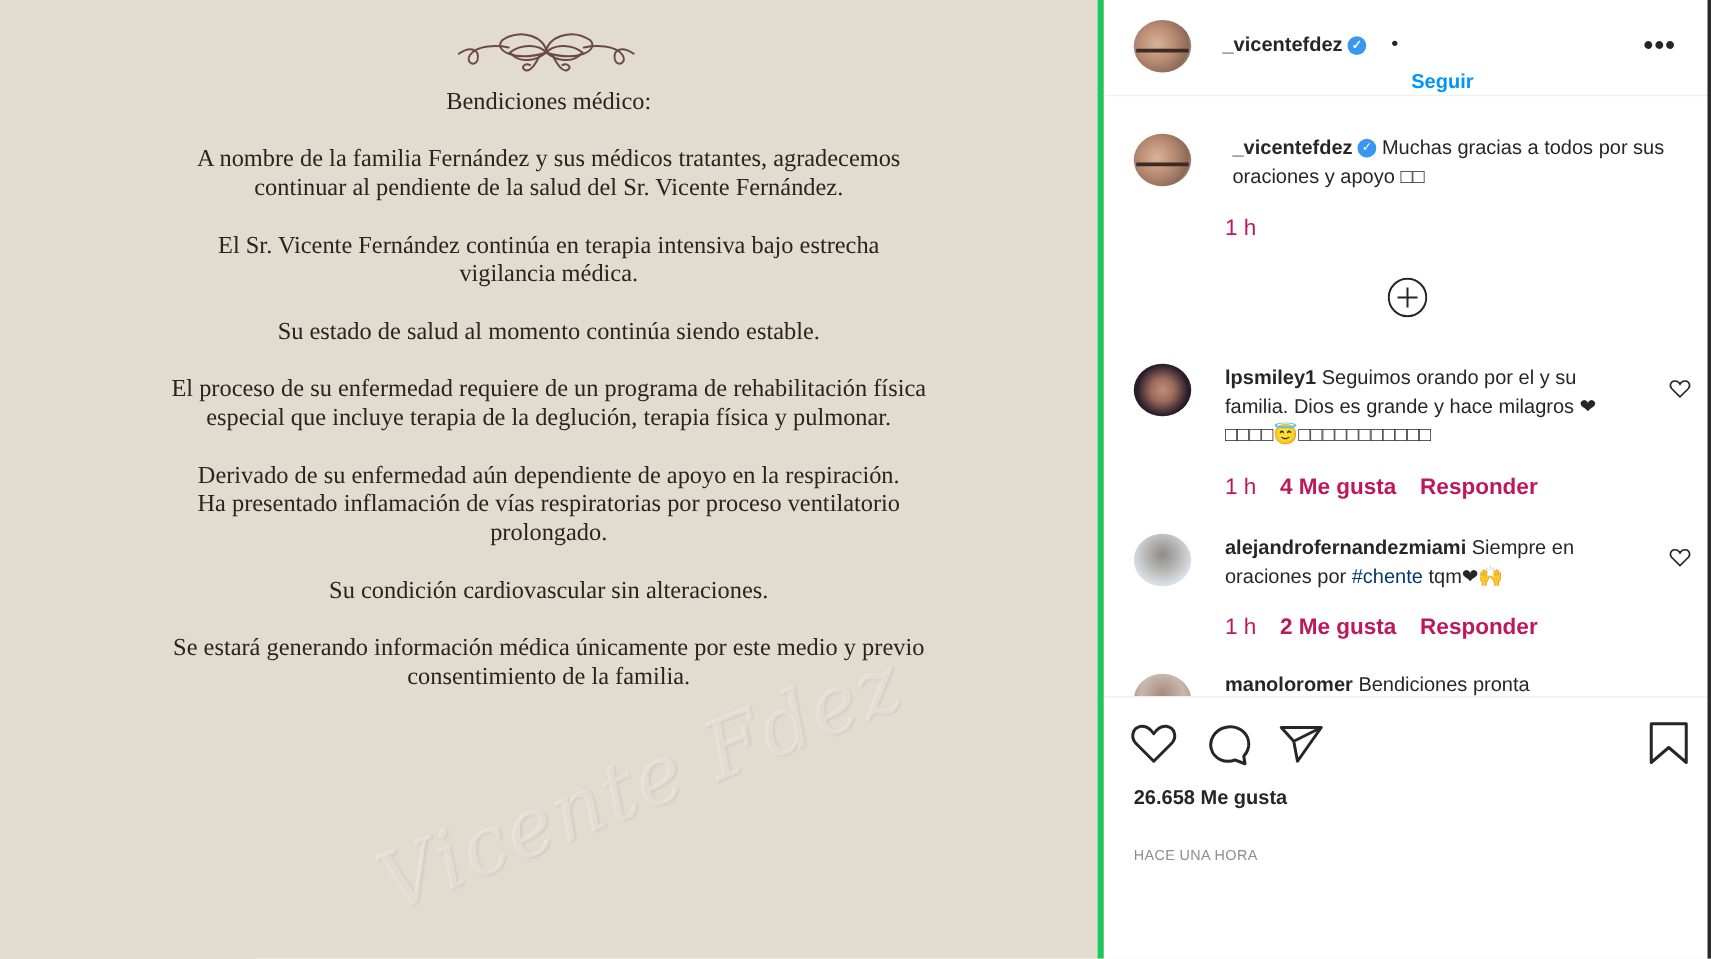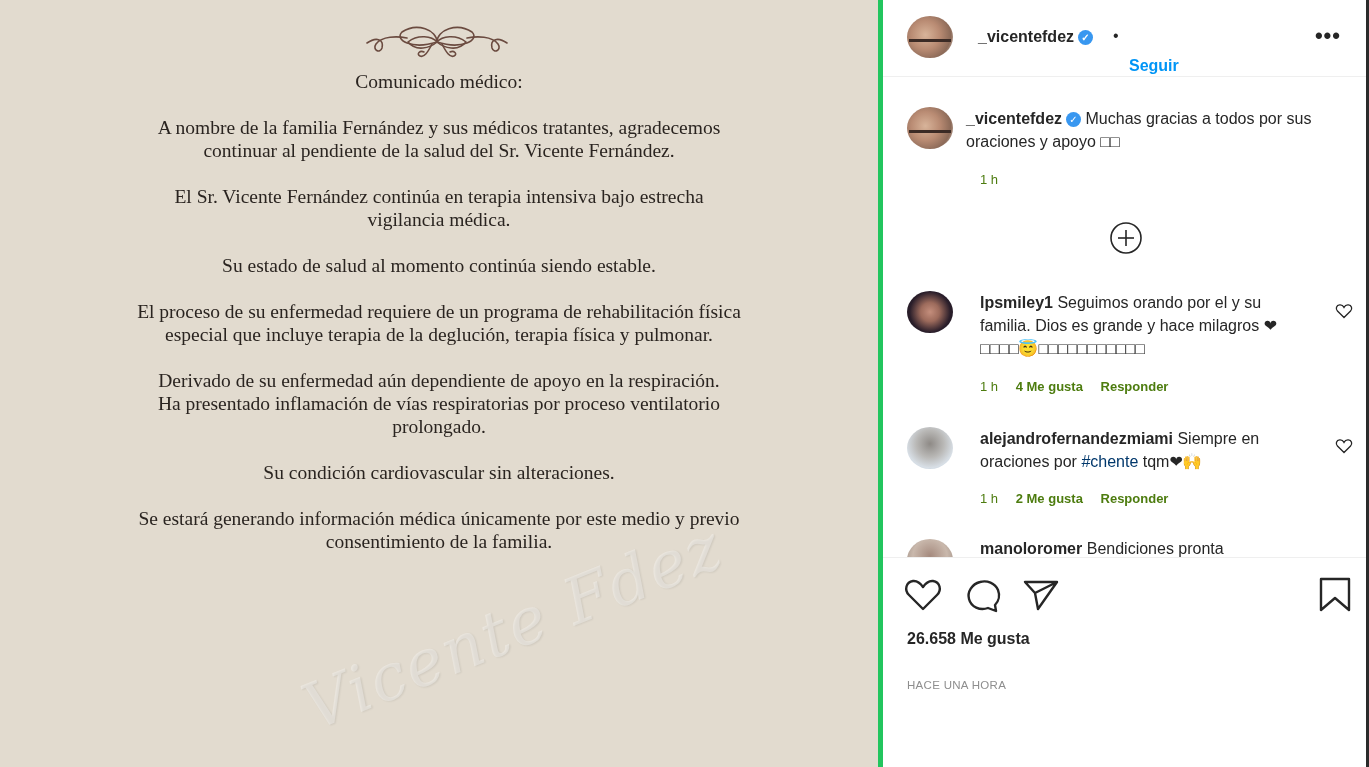--- a/index.html
+++ b/index.html
@@ -17,21 +17,21 @@
   .av-main { background:radial-gradient(circle at 40% 45%, #d8b49a 0%, #b98b73 40%, #8c6a58 70%, #e9e2dc 100%); }
   .av-main::after { content:""; position:absolute; left:2px; right:2px; top:55%; height:3px; background:#3b2a25; }
   .username { position:absolute; font-weight:bold; font-size:16px; color:#262626; }
   .verified { display:inline-block; width:15px; height:15px; border-radius:50%; background:#3897f0; color:#fff; font-size:10px; line-height:15px; text-align:center; vertical-align:middle; margin-left:4px; }
   .follow { position:absolute; color:#0095f6; font-weight:bold; font-size:16px;margin-top:30px; }
   .dot { position:absolute; color:#262626; font-size:16px; }
   .more { position:absolute; right:30px; top:26px; font-size:22px; letter-spacing:1px; color:#262626; line-height:20px; font-weight:bold; }
   .comments { position:absolute; left:0; top:77px; width:488px; height:480px; overflow:hidden; }
   .c-text { position:absolute; font-size:16px; line-height:23px; color:#262626; }
   .c-text b { font-weight:bold; }
-  .meta { position:absolute; font-size:13px; color:#4d7c0f; }
+  .meta { position:absolute; font-size:18px; color:#be185d; }
   .meta span { margin-right:14px; font-weight:bold; }
   .meta .time { font-weight:normal; }
   .heart-small { position:absolute; right:18px; width:18px; height:16px; }
   .hashtag { color:#00376b; }
   .load-more { position:absolute; left:227px; top:145px; width:32px; height:32px; }
   .actions { position:absolute; left:0; top:557px; width:488px; height:140px; border-top:1px solid #efefef; }
   .act-icon { position:absolute; top:18px; width:40px; height:38px; }
   .likes { position:absolute; left:24px; top:72px; font-weight:bold; font-size:16px; color:#262626; }
   .timestamp { position:absolute; left:24px; top:105px; font-size:11.5px; color:#8e8e8e; letter-spacing:0.3px;margin-top:16px; }
   .composer { position:absolute; left:0; top:698px; width:488px; height:69px; border-top:1px solid #efefef; }
@@ -48,21 +48,21 @@
     <g fill="none" stroke="#6b4b40" stroke-width="1.6" stroke-linecap="round">
       <path d="M5 25 C 15 18, 22 22, 20 30 C 18 36, 10 32, 14 26 C 20 18, 35 18, 45 20"></path>
       <path d="M145 25 C 135 18, 128 22, 130 30 C 132 36, 140 32, 136 26 C 130 18, 115 18, 105 20"></path>
       <path d="M40 14 C 55 4, 75 12, 75 24 C 75 12, 95 4, 110 14 C 118 22, 100 32, 75 24 C 50 32, 32 22, 40 14 Z"></path>
       <path d="M46 24 C 56 16, 70 18, 75 24 C 80 18, 94 16, 104 24 C 96 34, 82 30, 75 24 C 68 30, 54 34, 46 24 Z"></path>
       <path d="M70 26 C 66 34, 62 40, 58 38 C 54 36, 58 32, 62 34"></path>
       <path d="M80 26 C 84 34, 88 40, 92 38 C 96 36, 92 32, 88 34"></path>
     </g>
   </svg>
   <div class="doc">
-    <p class="title">Comunicado médico:</p>
+    <p class="title">Bendiciones médico:</p>
     <p style="white-space:pre-line">A nombre de la familia Fernández y sus médicos tratantes, agradecemos
 continuar al pendiente de la salud del Sr. Vicente Fernández.</p>
     <p style="white-space:pre-line">El Sr. Vicente Fernández continúa en terapia intensiva bajo estrecha
 vigilancia médica.</p>
     <p style="white-space:pre-line">Su estado de salud al momento continúa siendo estable.</p>
     <p style="white-space:pre-line">El proceso de su enfermedad requiere de un programa de rehabilitación física
 especial que incluye terapia de la deglución, terapia física y pulmonar.</p>
     <p style="white-space:pre-line">Derivado de su enfermedad aún dependiente de apoyo en la respiración.
 Ha presentado inflamación de vías respiratorias por proceso ventilatorio
 prolongado.</p>
@@ -81,21 +81,21 @@
     </div>
     <span class="dot" style="left:230px; top:27px;">•</span>
     <span class="follow" style="left:246px; top:27px;">Seguir</span>
     <span class="more">•••</span>
   </div>
 
   <div class="comments">
 
     <div>
       <div class="avatar av-main" style="left:24px; top:30px; width:46px; height:42px;"></div>
-      <div class="c-text" style="left:83px; top:30px; width:360px;">
+      <div class="c-text" style="left:103px; top:30px; width:360px;">
         <b>_vicentefdez</b><span class="verified">✓</span>
         <span>Muchas gracias a todos por sus oraciones y apoyo □□</span>
       </div>
       <div class="meta" style="left:97px; top:95px;">
         <span class="time">1 h</span>
       </div>
     </div>
 
     <svg class="load-more" viewBox="0 0 32 32">
       <circle cx="16" cy="16" r="15" fill="none" stroke="#262626" stroke-width="1.6"></circle>

